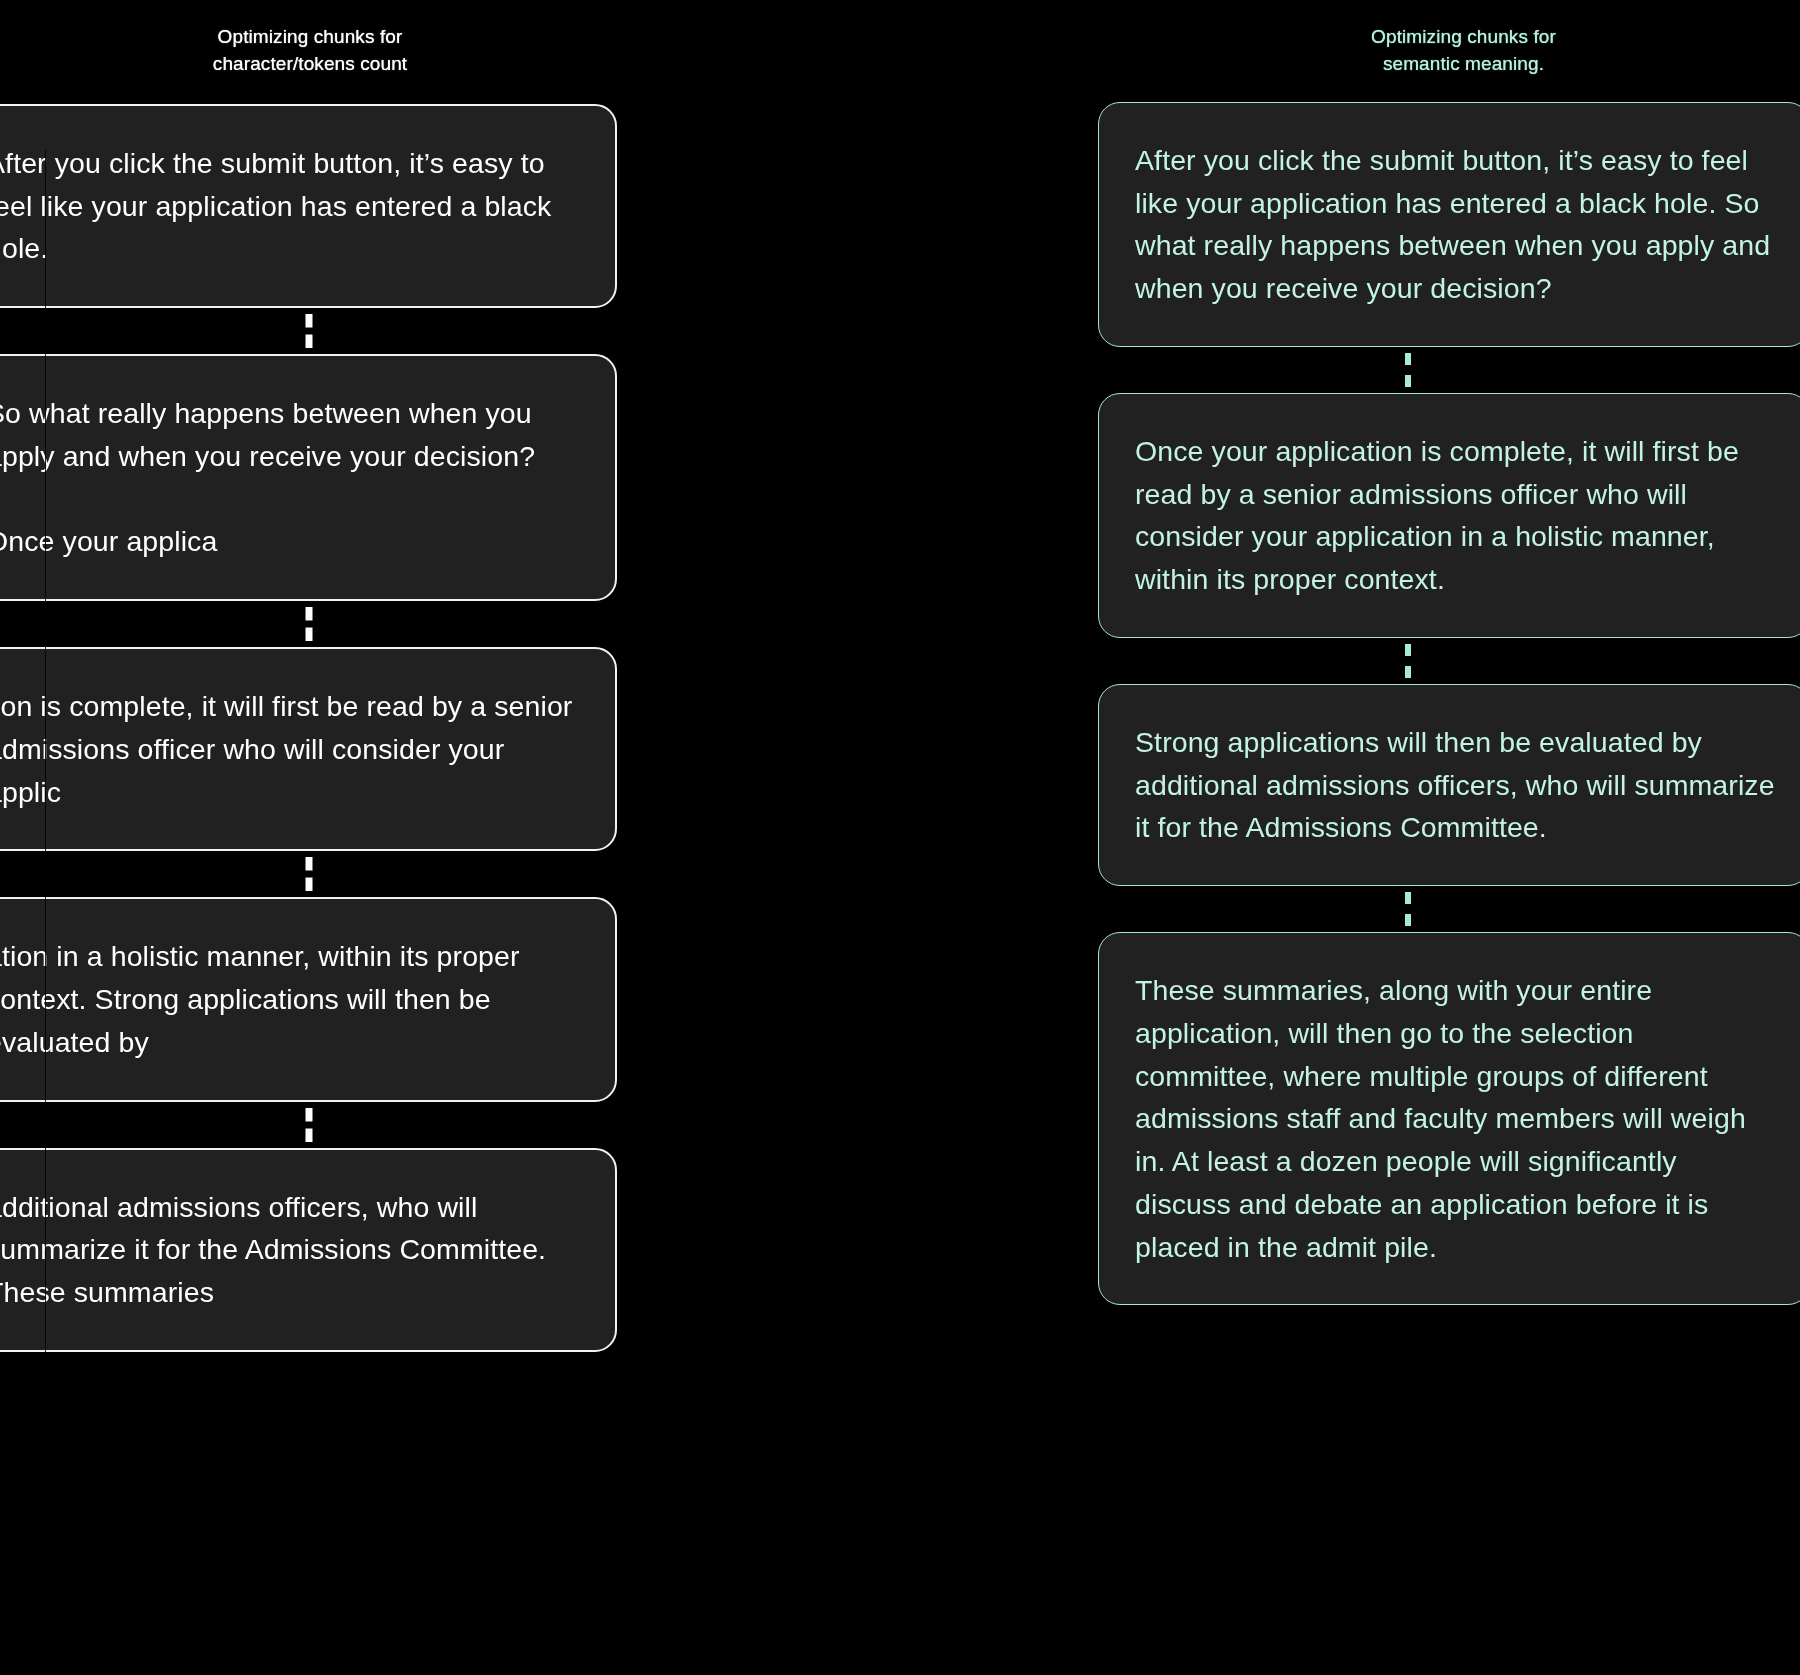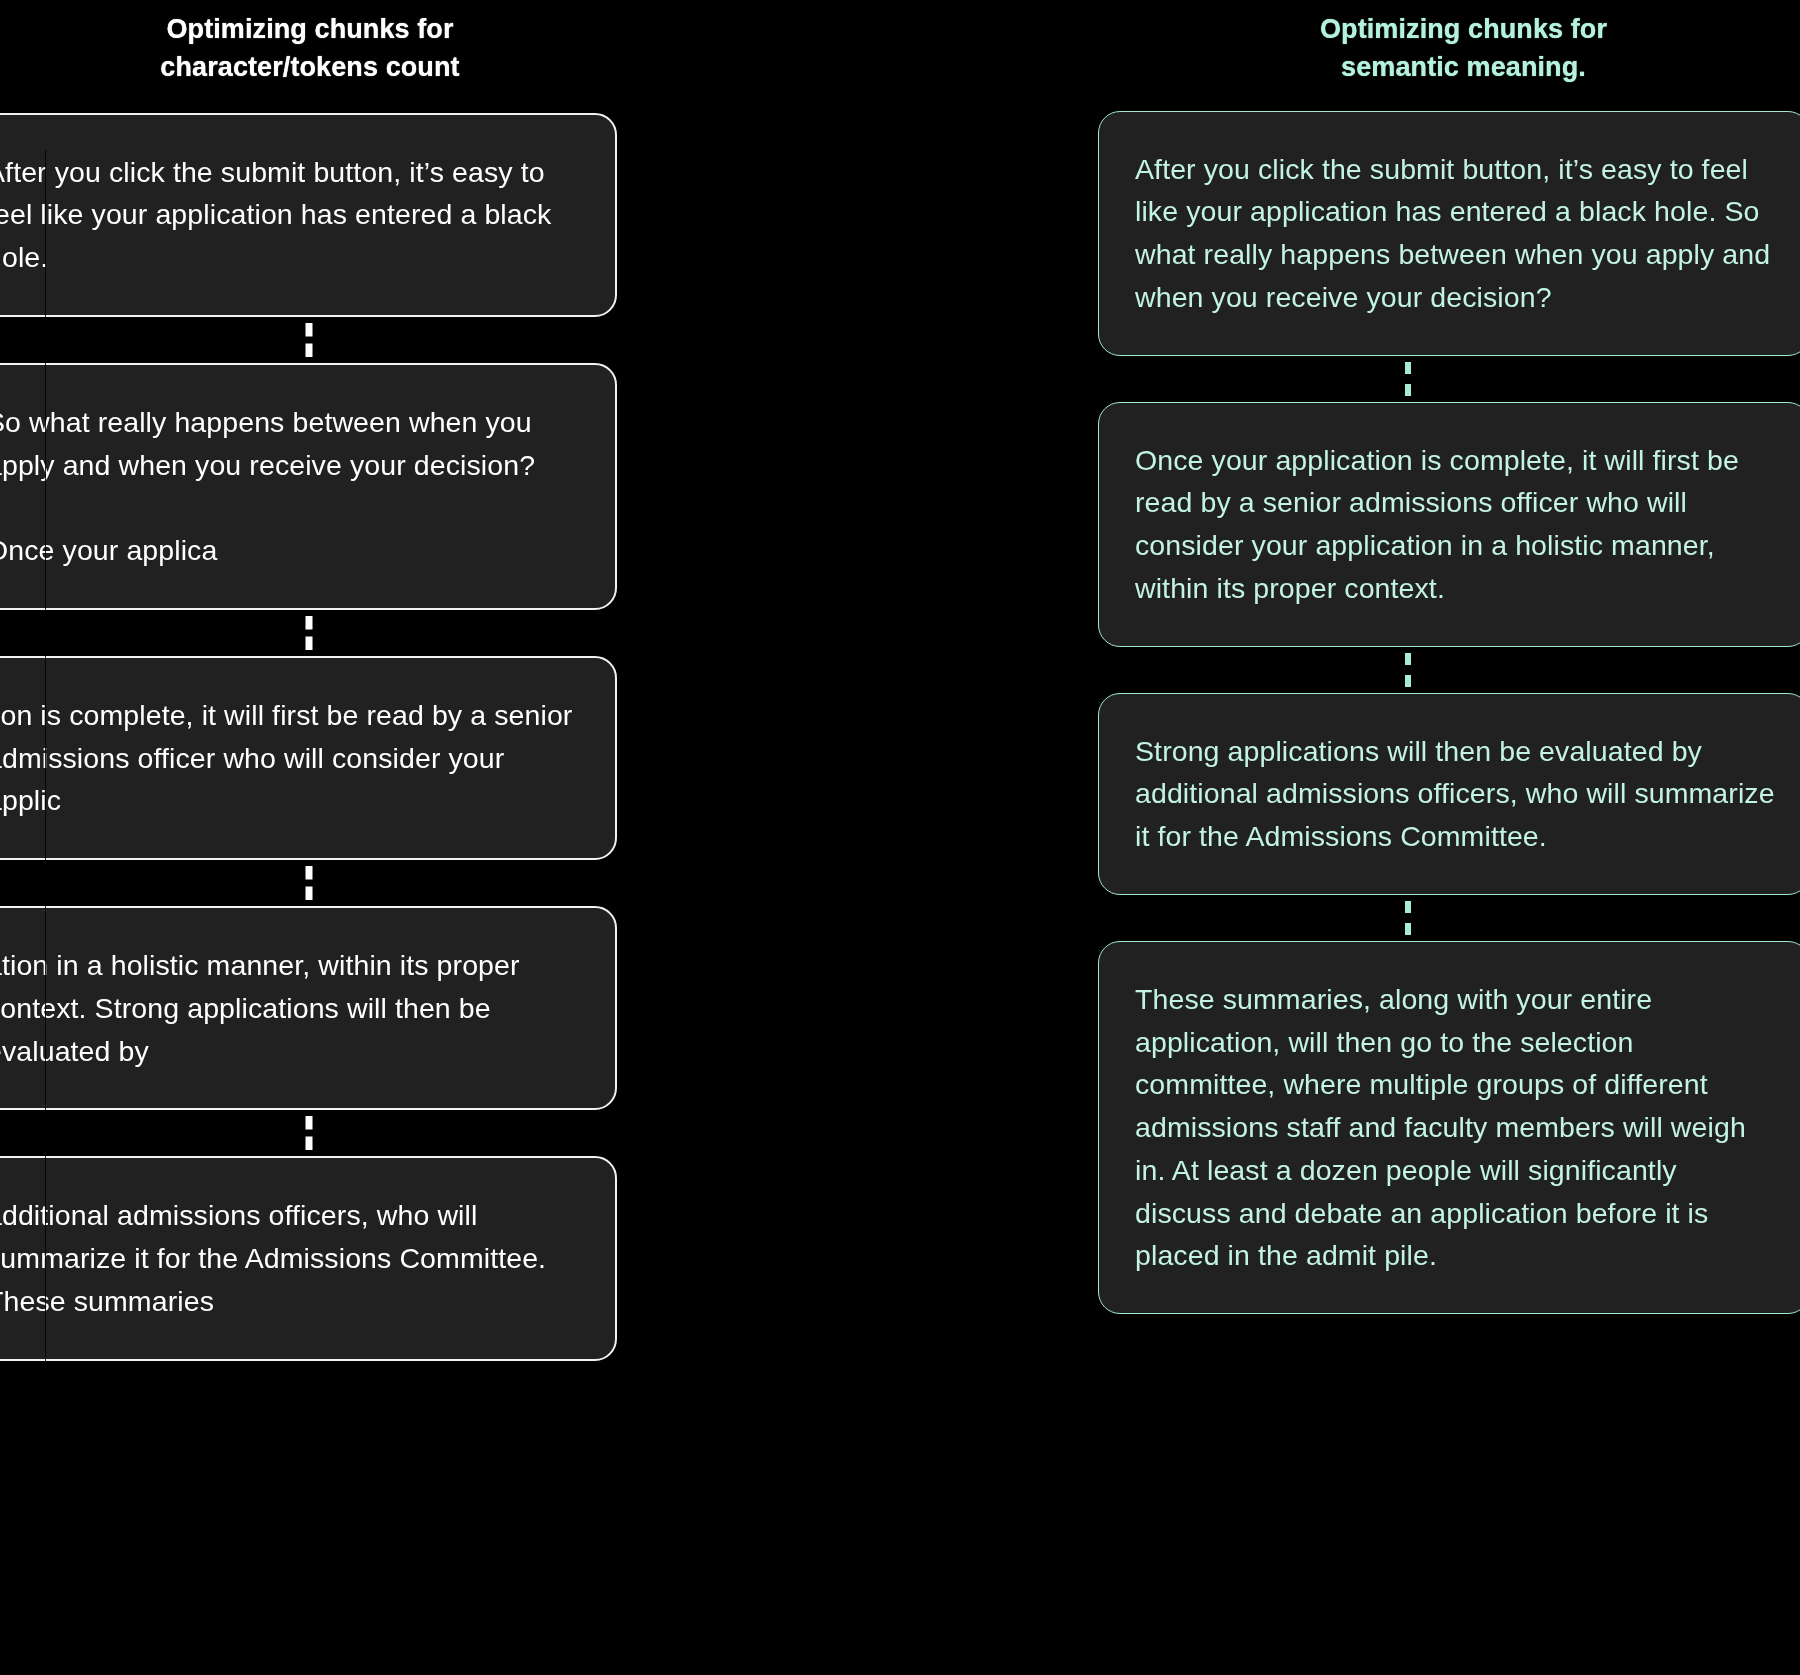--- a/index.html
+++ b/index.html
@@ -28,25 +28,25 @@
     position: absolute;
     top: 0;
     height: 1675px;
   }
   .column.left  { left: -52px;  width: 720px; }
   .column.right { left: 1098px; width: 760px; }
 
   
   .col-title {
     text-align: center;
-    font-weight: bold;
-    font-size: 27px;
+    font-weight: normal;
+    font-size: 19px;
     line-height: 1.42;
     letter-spacing: 0.1px;
-    padding-top: 10px;
+    padding-top: 24px;
     white-space: pre-line;
   }
   .column.left  .col-title {
     color: #ffffff;
     width: 620px;
     margin-left: 52px;
     text-shadow: 0 0 1px #ffffff;
   }
   .column.right .col-title {
     color: #b5f2dd;

